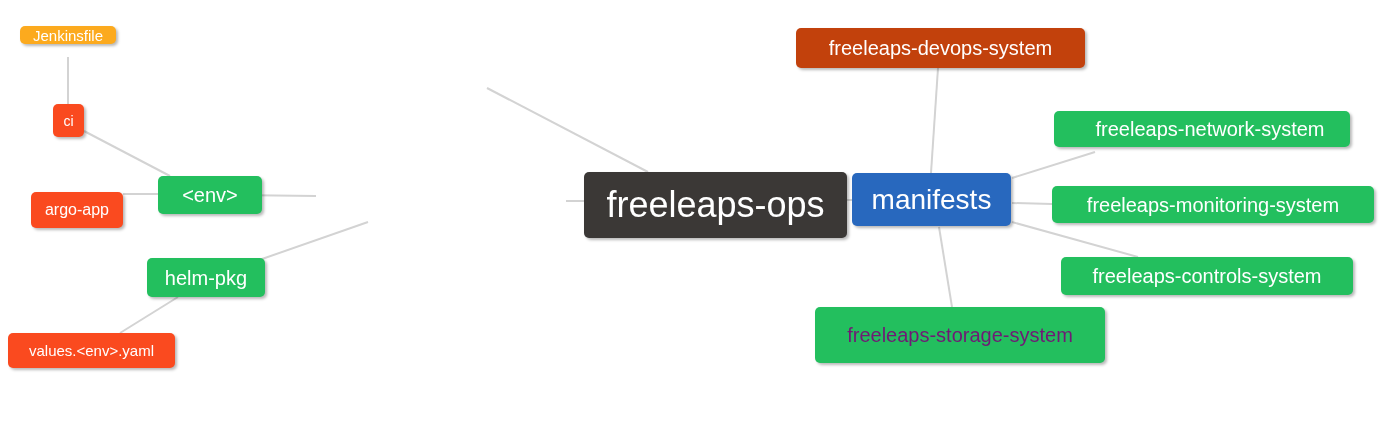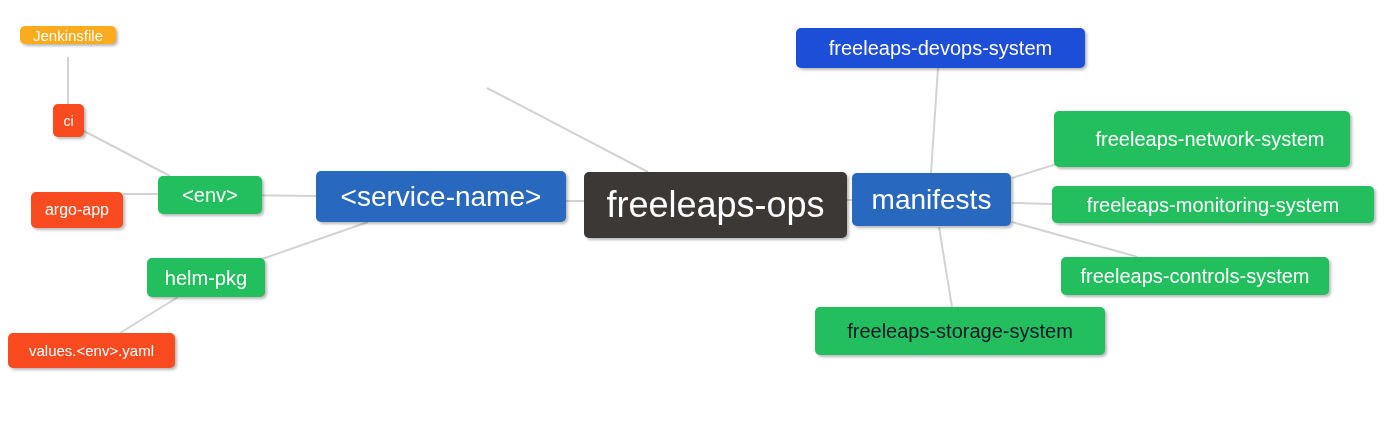--- a/index.html
+++ b/index.html
@@ -58,23 +58,20 @@
       <line x1="847" y1="200" x2="852" y2="200" stroke="#d3d3d3" stroke-width="2"></line>
       <line x1="931" y1="173" x2="938" y2="68" stroke="#d3d3d3" stroke-width="2"></line>
       <line x1="1012" y1="178" x2="1095" y2="152" stroke="#d3d3d3" stroke-width="2"></line>
       <line x1="1012" y1="203" x2="1052" y2="204" stroke="#d3d3d3" stroke-width="2"></line>
       <line x1="1012" y1="222" x2="1138" y2="257" stroke="#d3d3d3" stroke-width="2"></line>
       <line x1="939" y1="227" x2="952" y2="307" stroke="#d3d3d3" stroke-width="2"></line>
     </svg>
 <div class="node" style="left: 584px; top: 172px; width: 263px; height: 66px; font-size: 36px; background: rgb(59, 56, 54); color: rgb(255, 255, 255);">
       <span>freeleaps-ops</span>
     </div>
-    <div class="node" style="left: 316px; top: 171px; width: 250px; height: 51px; font-size: 28px; background: rgb(40, 104, 190); color: rgb(255, 255, 255);">
-      <span>&lt;service-name&gt;</span>
-    </div>
     <div class="node" style="left: 852px; top: 173px; width: 159px; height: 53px; font-size: 28px; background: rgb(40, 104, 190); color: rgb(255, 255, 255);">
       <span>manifests</span>
     </div>
     <div class="node" style="left: 158px; top: 176px; width: 104px; height: 38px; font-size: 20px; background: rgb(35, 191, 94); color: rgb(255, 255, 255);">
       <span>&lt;env&gt;</span>
     </div>
     <div class="node" style="left: 147px; top: 258px; width: 118px; height: 39px; font-size: 20px; background: rgb(35, 191, 94); color: rgb(255, 255, 255);">
       <span>helm-pkg</span>
     </div>
     <div class="node" style="left: 53px; top: 104px; width: 31px; height: 33px; font-size: 14px; background: rgb(250, 74, 31); color: rgb(255, 255, 255);">
@@ -82,28 +79,28 @@
     </div>
     <div class="node" style="left: 31px; top: 192px; width: 92px; height: 36px; font-size: 16px; background: rgb(250, 74, 31); color: rgb(255, 255, 255);">
       <span>argo-app</span>
     </div>
     <div class="node" style="left: 20px; top: 26px; width: 96px; height: 18px; font-size: 15px; background: rgb(252, 170, 30); color: rgb(255, 255, 255);">
       <span>Jenkinsfile</span>
     </div>
     <div class="node" style="left: 8px; top: 333px; width: 167px; height: 35px; font-size: 15px; background: rgb(250, 74, 31); color: rgb(255, 255, 255);">
       <span>values.&lt;env&gt;.yaml</span>
     </div>
-    <div class="node" style="left: 796px; top: 28px; width: 289px; height: 40px; font-size: 20px; background: #1d4ed8; color: rgb(255, 255, 255);">
+    <div class="node" style="left: 796px; top: 28px; width: 289px; height: 40px; font-size: 20px; background: #c2410c; color: rgb(255, 255, 255);">
       <span>freeleaps-devops-system</span>
     </div>
-    <div class="node" style="left: 1054px; top: 111px; width: 296px; height: 56px; font-size: 20px; background: rgb(35, 191, 94); color: rgb(255, 255, 255); padding-left: 16px;">
+    <div class="node" style="left: 1054px; top: 111px; width: 296px; height: 36px; font-size: 20px; background: rgb(35, 191, 94); color: rgb(255, 255, 255); padding-left: 16px;">
       <span>freeleaps-network-system</span>
     </div>
     <div class="node" style="left: 1052px; top: 186px; width: 322px; height: 37px; font-size: 20px; background: rgb(35, 191, 94); color: rgb(255, 255, 255);">
       <span>freeleaps-monitoring-system</span>
     </div>
-    <div class="node" style="left: 1061px; top: 257px; width: 268px; height: 38px; font-size: 20px; background: rgb(35, 191, 94); color: rgb(255, 255, 255);">
+    <div class="node" style="left: 1061px; top: 257px; width: 292px; height: 38px; font-size: 20px; background: rgb(35, 191, 94); color: rgb(255, 255, 255);">
       <span>freeleaps-controls-system</span>
     </div>
-    <div class="node" style="left: 815px; top: 307px; width: 290px; height: 48px; font-size: 20px; background: rgb(35, 191, 94); color: #0f172a;">
+    <div class="node" style="left: 815px; top: 307px; width: 290px; height: 56px; font-size: 20px; background: rgb(35, 191, 94); color: #701a75;">
       <span>freeleaps-storage-system</span>
     </div>
   </div>
 
 </body></html>

